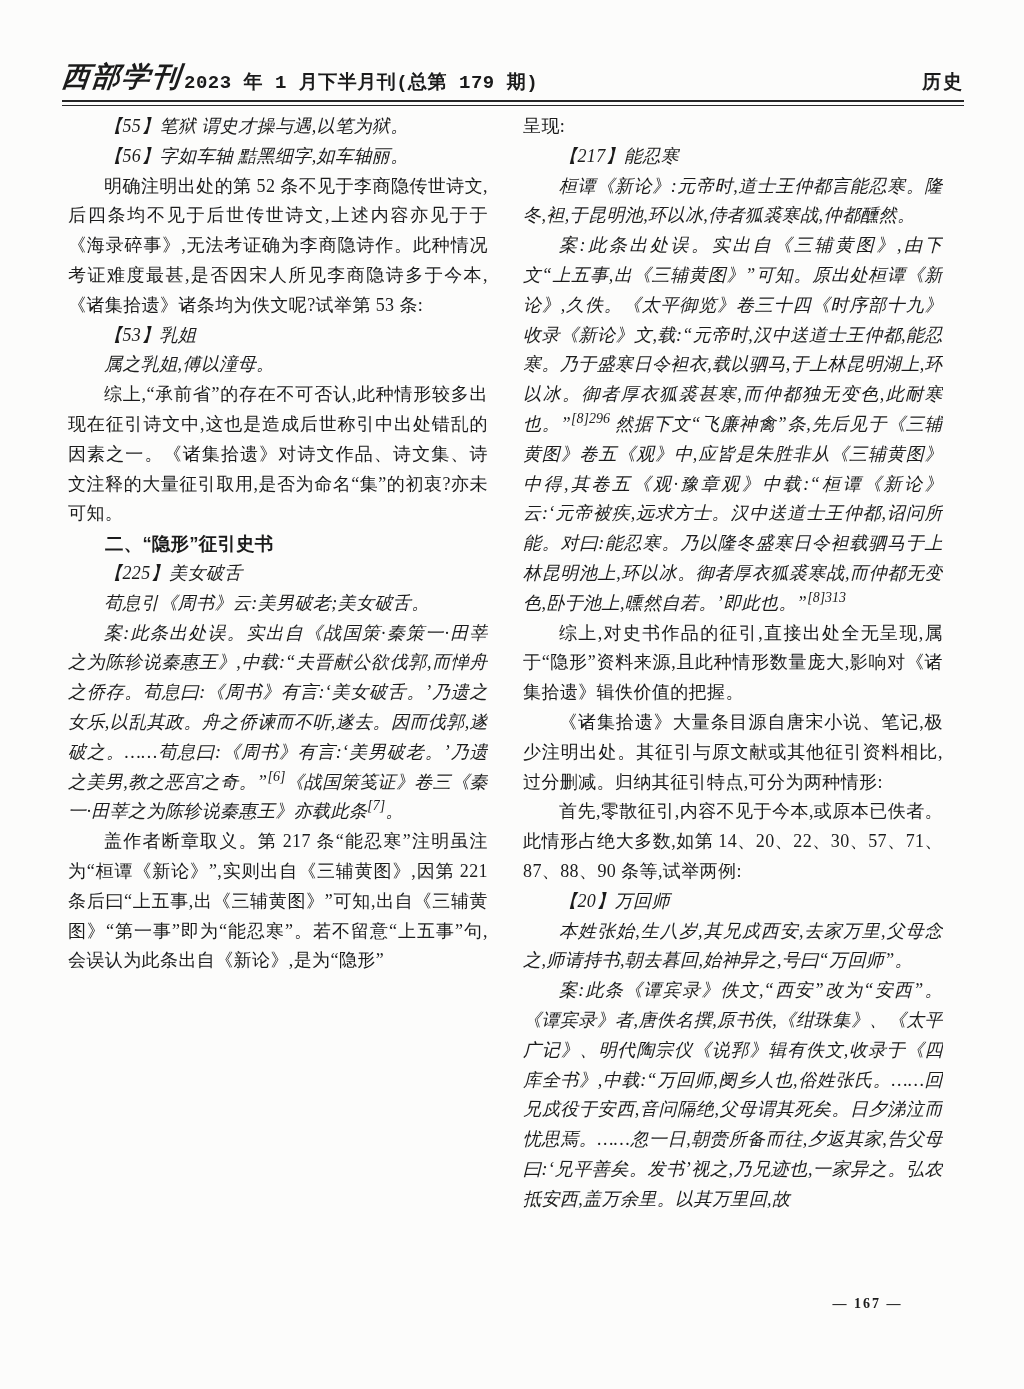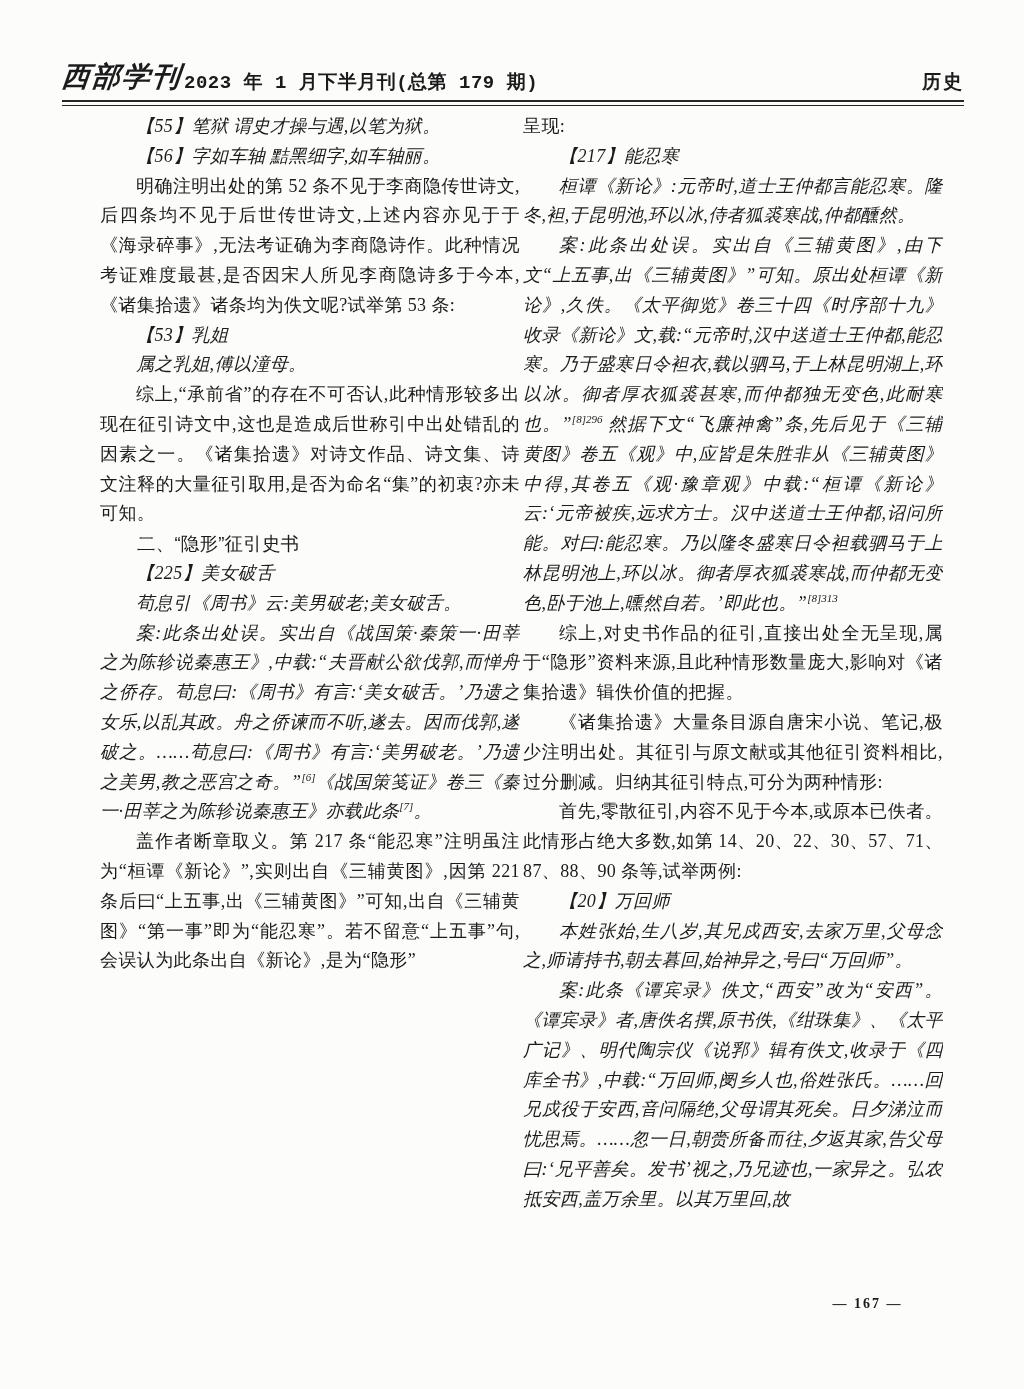--- a/index.html
+++ b/index.html
@@ -24,30 +24,30 @@
   .header-rule {
     position:absolute; left:62px; top:100px; width:902px; height:3px;
     border-top:2.5px solid #262626; border-bottom:1px solid #262626;
   }
   
   .col {
     position:absolute; top:112px; width:420px; height:1186px; overflow:hidden;
     font-size:18px; line-height:29.8px; text-align:justify;
     letter-spacing:0.4px;
   }
-  .col-left  { left:100px;  }
+  .col-left  { left:68px;  }
   .col-right { left:523px; }
   p { margin:0; text-indent:2em; }
   .no-indent { text-indent:0; }
   .heading {
     font-family:"Liberation Sans", sans-serif;
-    font-weight:400; font-size:18.5px; letter-spacing:0.2px;
+    font-weight:700; font-size:18.5px; letter-spacing:0.2px;
   }
   .kai { font-style:italic; }
-  sup.ref { font-size:11px; line-height:0; letter-spacing:0;font-family:Liberation Serif, serif; }
+  sup.ref { font-size:14px; line-height:0; letter-spacing:0;font-family:Liberation Serif, serif; }
   
   .footer {
     position:absolute; top:1296px; left:755px; width:225px;
     text-align:center; font-weight:700; font-size:14px; letter-spacing:2px;
   }
 </style>
 </head>
 <body>
 
 <div class="page">

